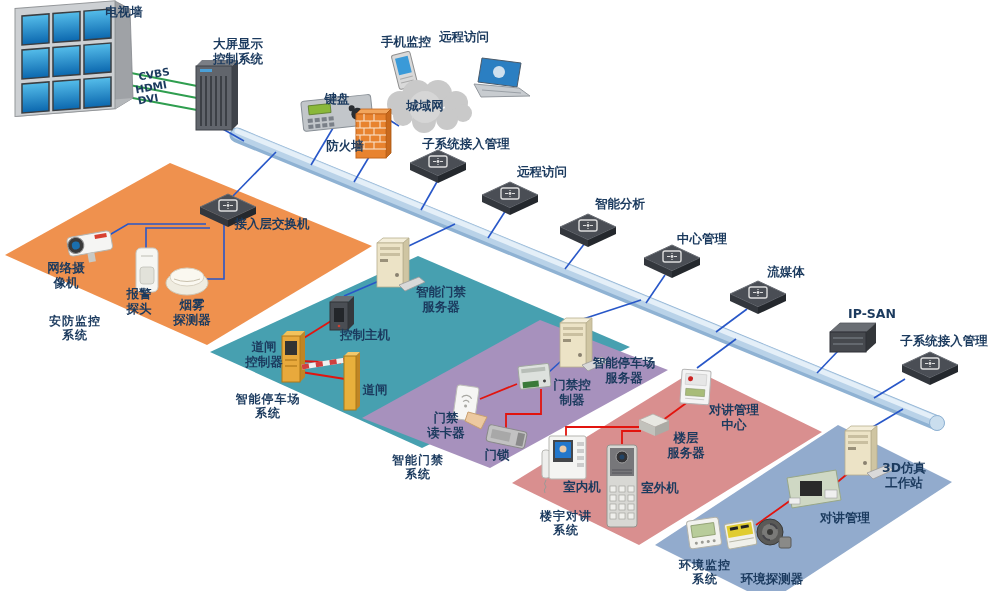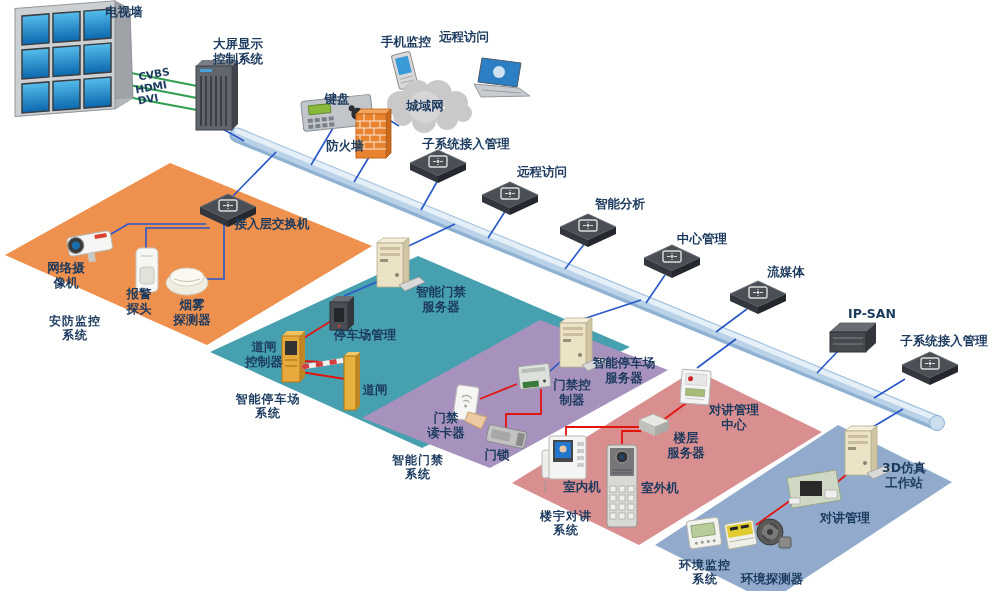--- a/index.html
+++ b/index.html
@@ -383,21 +383,21 @@
 <div class="lbl" style="left:66px;top:276px">网络摄
 像机</div>
 <div class="lbl" style="left:139px;top:302px">报警
 探头</div>
 <div class="lbl" style="left:192px;top:313px">烟雾
 探测器</div>
 <div class="lbl syslbl" style="left:75px;top:328px">安防监控
 系统</div>
 <div class="lbl" style="left:441px;top:300px">智能门禁
 服务器</div>
-<div class="lbl" style="left:365px;top:335px">停车场管理</div>
+<div class="lbl" style="left:365px;top:335px">控制主机</div>
 <div class="lbl" style="left:264px;top:355px">道闸
 控制器</div>
 <div class="lbl" style="left:375px;top:390px">道闸</div>
 <div class="lbl syslbl" style="left:268px;top:406px">智能停车场
 系统</div>
 <div class="lbl" style="left:624px;top:371px">智能停车场
 服务器</div>
 <div class="lbl" style="left:572px;top:393px">门禁控
 制器</div>
 <div class="lbl" style="left:446px;top:426px">门禁

